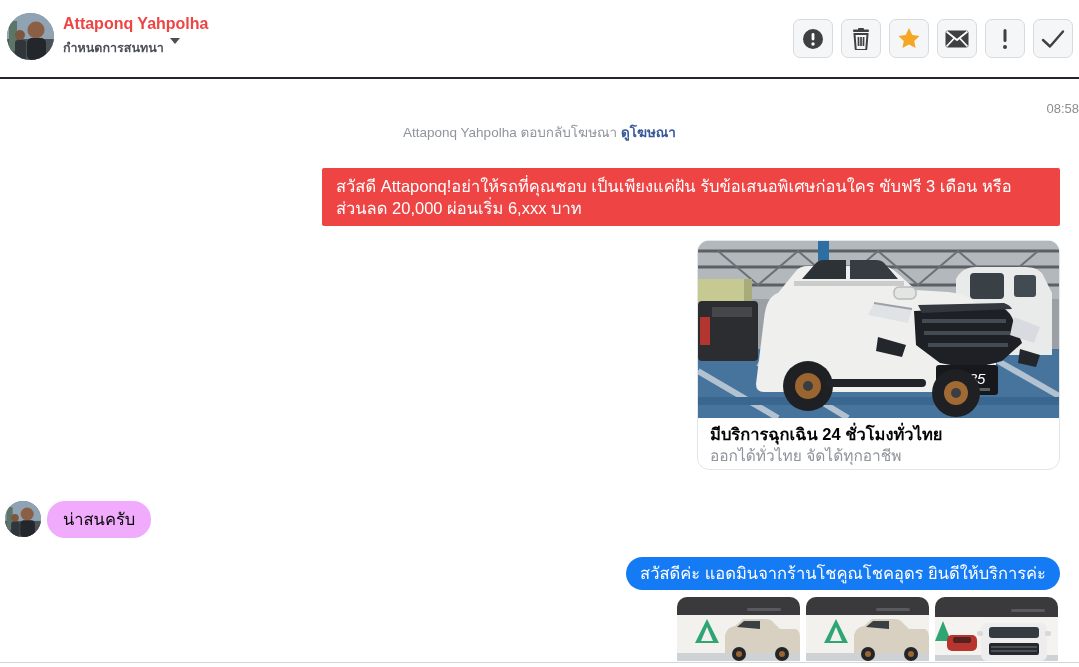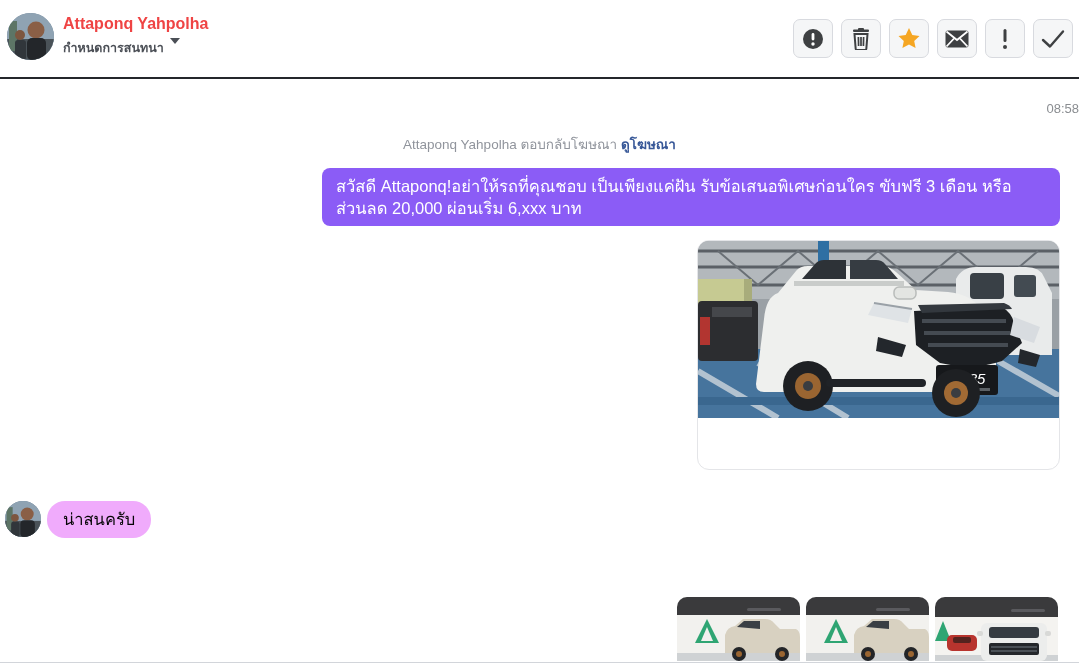--- a/index.html
+++ b/index.html
@@ -38,28 +38,28 @@
     display:flex; align-items:center; justify-content:center; cursor:pointer;
   }
   .icon-btn svg { display:block; }
 
   
   .timestamp {
     position:absolute; left:0; top:101px; width:1079px; text-align:right;
     font-size:13px; color:#8a8d91;
   }
   .reply-note {
-    position:absolute; left:0; top:133px; width:1079px; text-align:center;
+    position:absolute; left:0; top:121px; width:1079px; text-align:center;
     font-size:13.5px; color:#90949c;
   }
   .reply-note .link { color:#385898; font-weight:bold; cursor:pointer; }
 
   .bubble-out-1 {
     position:absolute; left:322px; top:168px; width:738px;
-    background:#8b5cf6; color:#fff; border-radius:8px;
+    background:#ef4444; color:#fff; border-radius:2px;
     padding:7px 14px; font-size:16.5px; line-height:22px;
   }
   .ad-card {
     position:absolute; left:697px; top:240px; width:363px; height:230px;
     background:#fff; border:1px solid #e4e5e8; border-radius:12px; overflow:hidden;
     cursor:pointer; box-shadow:0 0 0 0 transparent;
   }
   .ad-card .img { width:361px; height:177px; display:block; }
   .ad-card .info { padding:6px 12px 0 12px; }
   .ad-card .title { font-size:16.5px; font-weight:bold; color:#050505; line-height:21px; }
@@ -224,35 +224,40 @@
 
       <circle cx="110" cy="145" r="25" fill="#1e2023"></circle>
       <circle cx="110" cy="145" r="13" fill="#9a6531"></circle>
       <circle cx="110" cy="145" r="5" fill="#3a3d41"></circle>
       <circle cx="258" cy="152" r="24" fill="#1e2023"></circle>
       <circle cx="258" cy="152" r="12" fill="#a16a34"></circle>
       <circle cx="258" cy="152" r="5" fill="#3a3d41"></circle>
 
       <rect x="128" y="138" width="100" height="8" rx="4" fill="#202327"></rect>
     </svg>
+    <div class="info">
+      <div class="title">มีบริการฉุกเฉิน 24 ชั่วโมงทั่วไทย</div>
+      <div class="subtitle">ออกได้ทั่วไทย จัดได้ทุกอาชีพ</div>
+    </div>
   </div>
 
   <div class="avatar-sm">
     <svg width="36" height="36" viewBox="0 0 47 47">
       <rect width="47" height="47" fill="#8fa3b3"></rect>
       <rect y="26" width="47" height="21" fill="#4a5258"></rect>
       <rect x="2" y="8" width="8" height="30" fill="#5d7566"></rect>
       <circle cx="29" cy="17" r="8.5" fill="#8a5f46"></circle>
       <rect x="20" y="25" width="19" height="22" rx="5" fill="#23262a"></rect>
       <circle cx="13" cy="22" r="5" fill="#7d563f"></circle>
       <rect x="8" y="27" width="11" height="20" rx="3" fill="#31363b"></rect>
     </svg>
   </div>
   <div class="bubble-in">น่าสนครับ</div>
 
+  <div class="bubble-out-2">สวัสดีค่ะ แอดมินจากร้านโชคูณโชคอุดร ยินดีให้บริการค่ะ</div>
 
   <div class="thumb-row">
 
     <div class="thumb">
       <svg width="123" height="64" viewBox="0 0 123 64">
         <rect width="123" height="64" fill="#f2f1ee"></rect>
         <rect width="123" height="18" fill="#3a3a3c"></rect>
         <rect x="70" y="11" width="34" height="3" rx="1.5" fill="#5a5a5e"></rect>
         <polygon points="30,22 42,46 18,46" fill="#2fa573"></polygon>
         <polygon points="30,30 36,44 24,44" fill="#f2f1ee"></polygon>

